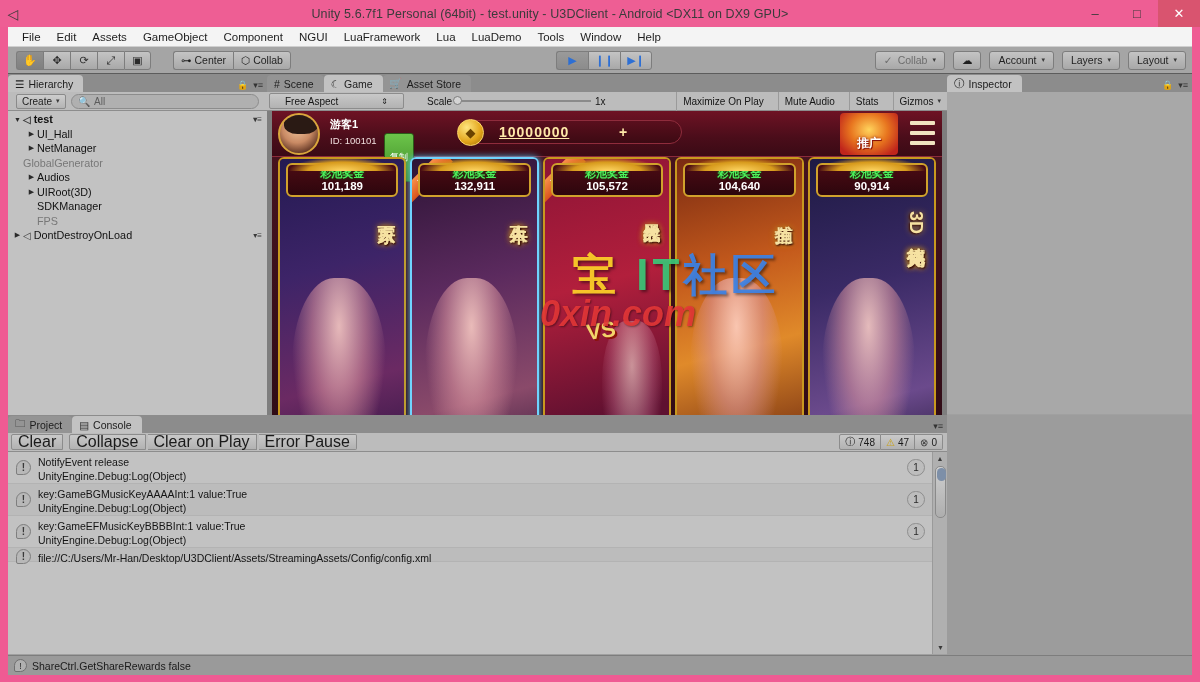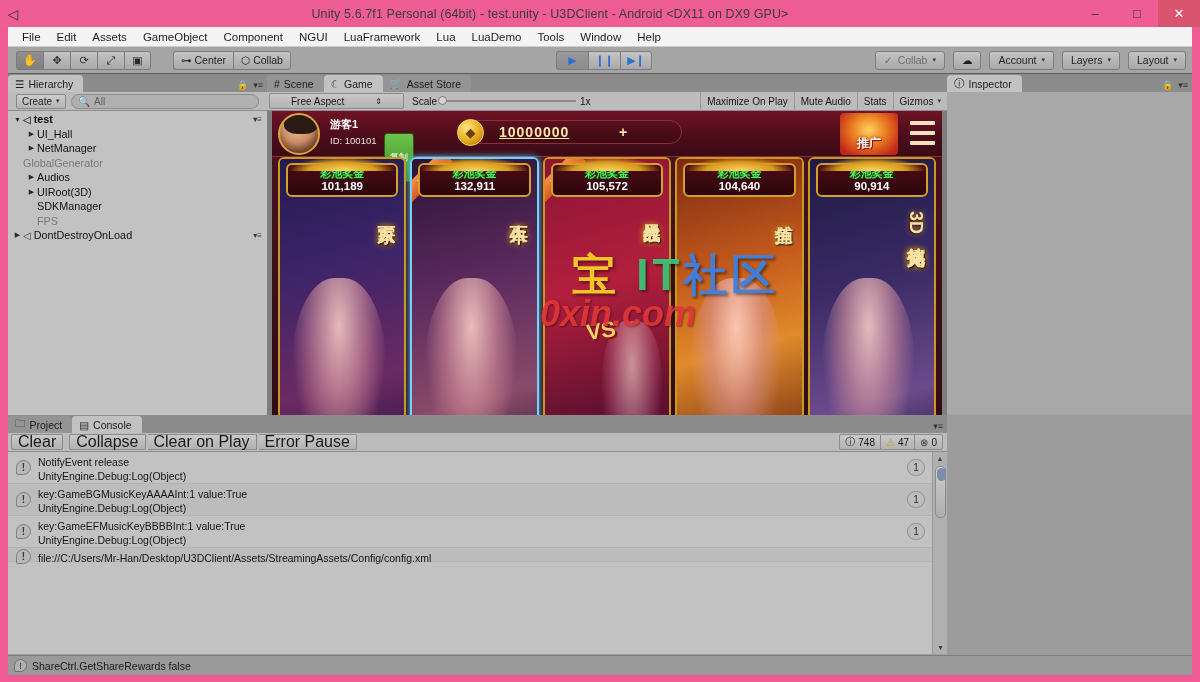--- a/index.html
+++ b/index.html
@@ -157,33 +157,33 @@
 
   
   #gameview { left: 259px; top: 0; width: 680px; height: 341px; }
   .gv-toolbar {
     height: 19px; background: #bcbcbc; border-bottom: 1px solid #8d8d8d;
     display: flex; align-items: center; font-size: 10px; color: #151515;
   }
   .aspect-dd {
     width: 135px; height: 16px; margin-left: 2px;
     background: linear-gradient(#c8c8c8,#b2b2b2); border: 1px solid #8c8c8c; border-radius: 2px;
-    display: flex; align-items: center; padding: 0 21px; font-size: 10px;
+    display: flex; align-items: center; padding: 0 15px; font-size: 10px;
   }
   .aspect-dd .sp { margin-left: auto; font-size: 8px; }
-  .scale-wrap { display: flex; align-items: center; gap: 4px; margin-left: 8px; }
+  .scale-wrap { display: flex; align-items: center; gap: 4px; margin-left: 23px; }
   .slider-track { width: 135px; height: 2px; background: #8a8a8a; position: relative; }
   .slider-knob {
     position: absolute; left: -3px; top: -4px; width: 9px; height: 9px;
     border-radius: 50%; background: #d4d4d4; border: 1px solid #7d7d7d;
   }
   .gv-right { margin-left: auto; display: flex; height: 19px; align-items: stretch; }
   .gv-btn {
     padding: 0 6px; display: flex; align-items: center;
-    border-left: 1px solid #9a9a9a; font-size: 10px; color: #151515;
+    border-left: 1px solid #9a9a9a; font-size: 10px; color: #151515; margin-left: 8px;
   }
   .game-canvas {
     position: relative; width: 680px; height: 322px; overflow: hidden;
     background: #7e7e7e;
   }
   .game-inner {
     position: absolute; left: 5px; top: 0; width: 670px; height: 386px;
     background: linear-gradient(#4a1420, #2a0a14);
     overflow: hidden;
   }

